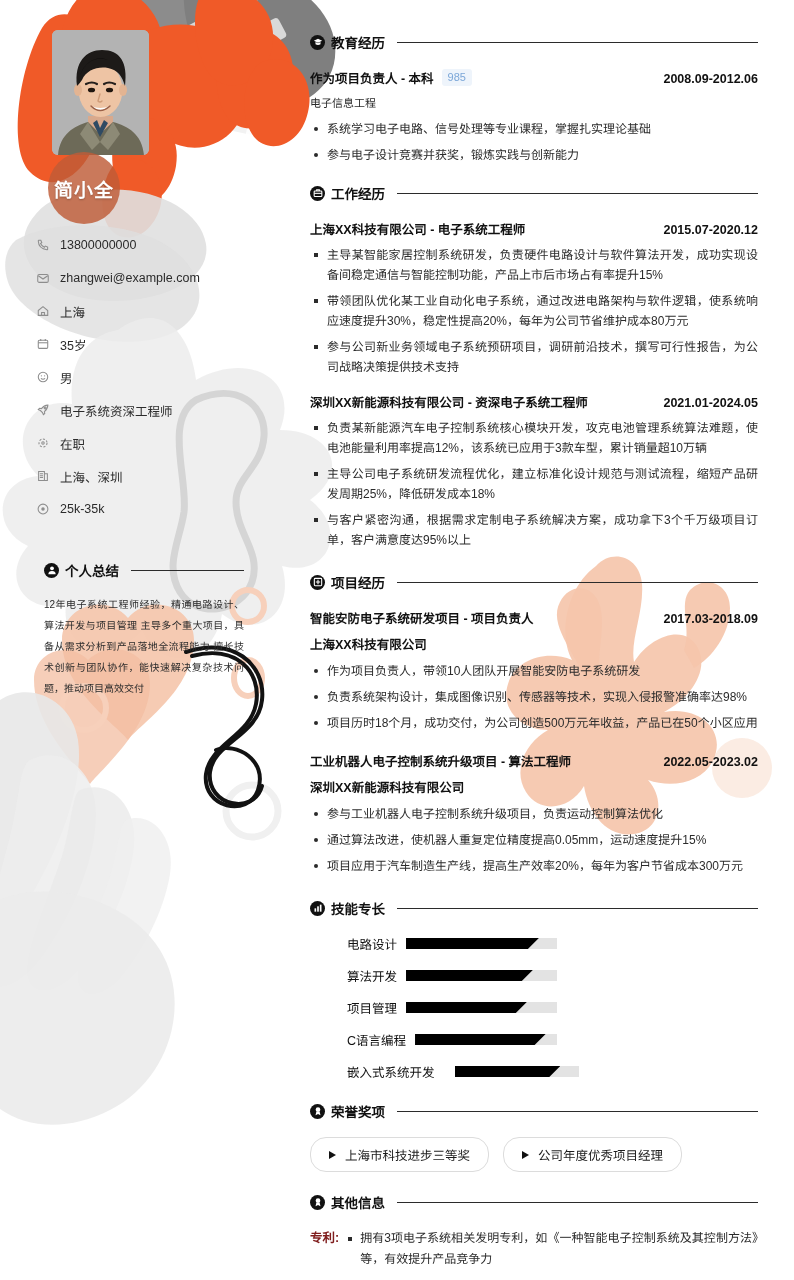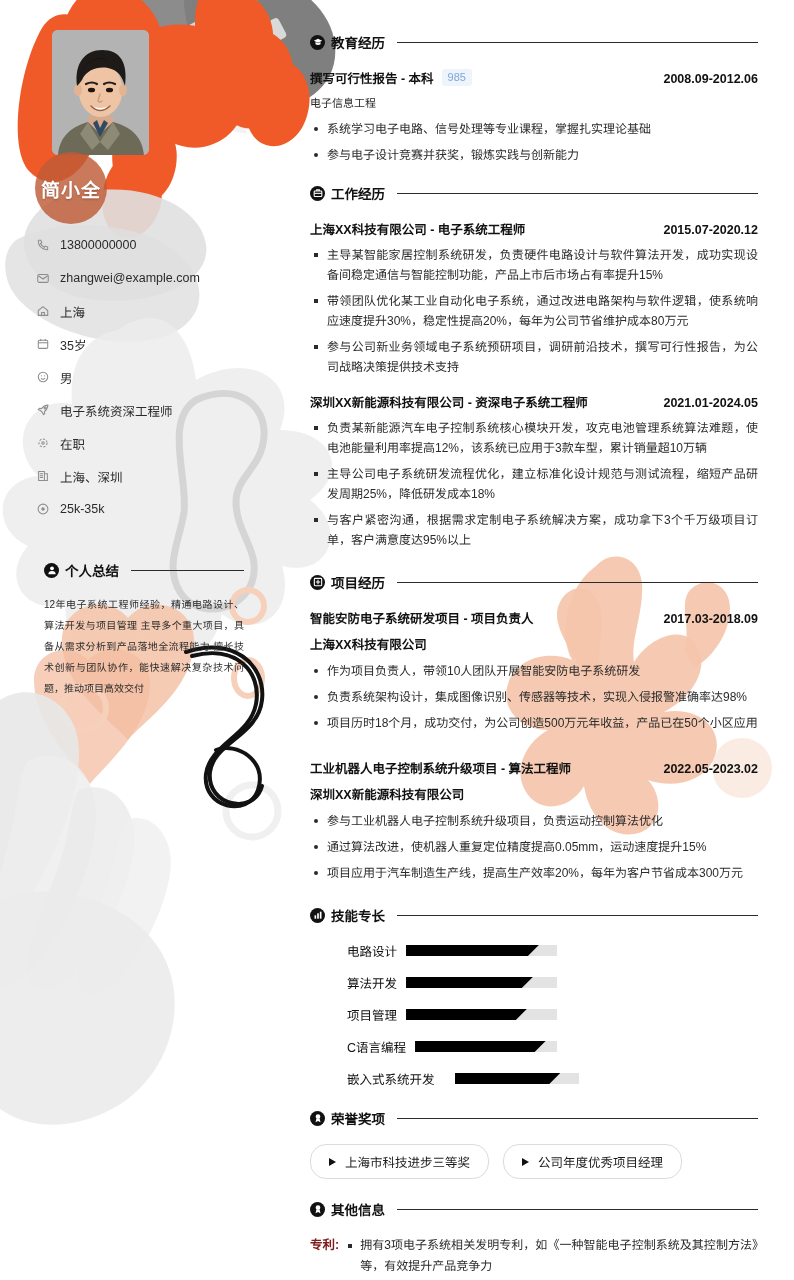--- a/index.html
+++ b/index.html
@@ -55,21 +55,21 @@
     height: 125px;
     border-radius: 6px;
     overflow: hidden;
     background: #b9b9b9;
     z-index: 3;
   }
   .photo-frame svg { display: block; width: 97px; height: 125px; }
 
   .name-badge {
     position: absolute;
-    left: 35px;
+    left: 48px;
     top: 152px;
     width: 72px;
     height: 72px;
     border-radius: 50%;
     background: rgba(190, 92, 55, 0.82);
     display: flex;
     align-items: center;
     justify-content: center;
     z-index: 4;
   }
@@ -578,21 +578,21 @@
             <path d="M3 6 L3 8.6 Q6 10.4 9 8.6 L9 6 L6 7.6 Z"></path>
           </svg>
         </span>
         <span class="sec-title">教育经历</span>
         <span class="sec-rule"></span>
       </div>
 
       <div class="entry">
         <div class="entry-row">
           <div class="entry-title">
-            <span>撰写可行性报告 - 本科</span>
+            <span>作为项目负责人 - 本科</span>
             <span class="tag-985">985</span>
           </div>
           <div class="entry-date">2008.09-2012.06</div>
         </div>
         <div class="entry-major">电子信息工程</div>
         <ul class="bullets">
           <li>系统学习电子电路、信号处理等专业课程，掌握扎实理论基础</li>
           <li>参与电子设计竞赛并获奖，锻炼实践与创新能力</li>
         </ul>
       </div>
@@ -654,21 +654,21 @@
           <div class="entry-date">2017.03-2018.09</div>
         </div>
         <div class="entry-sub">上海XX科技有限公司</div>
         <ul class="bullets">
           <li>作为项目负责人，带领10人团队开展智能安防电子系统研发</li>
           <li>负责系统架构设计，集成图像识别、传感器等技术，实现入侵报警准确率达98%</li>
           <li>项目历时18个月，成功交付，为公司创造500万元年收益，产品已在50个小区应用</li>
         </ul>
       </div>
 
-      <div class="entry" style="margin-top:25px;">
+      <div class="entry" style="margin-top:18px;">
         <div class="entry-row">
           <div class="entry-title">工业机器人电子控制系统升级项目 - 算法工程师</div>
           <div class="entry-date">2022.05-2023.02</div>
         </div>
         <div class="entry-sub">深圳XX新能源科技有限公司</div>
         <ul class="bullets">
           <li>参与工业机器人电子控制系统升级项目，负责运动控制算法优化</li>
           <li>通过算法改进，使机器人重复定位精度提高0.05mm，运动速度提升15%</li>
           <li>项目应用于汽车制造生产线，提高生产效率20%，每年为客户节省成本300万元</li>
         </ul>

